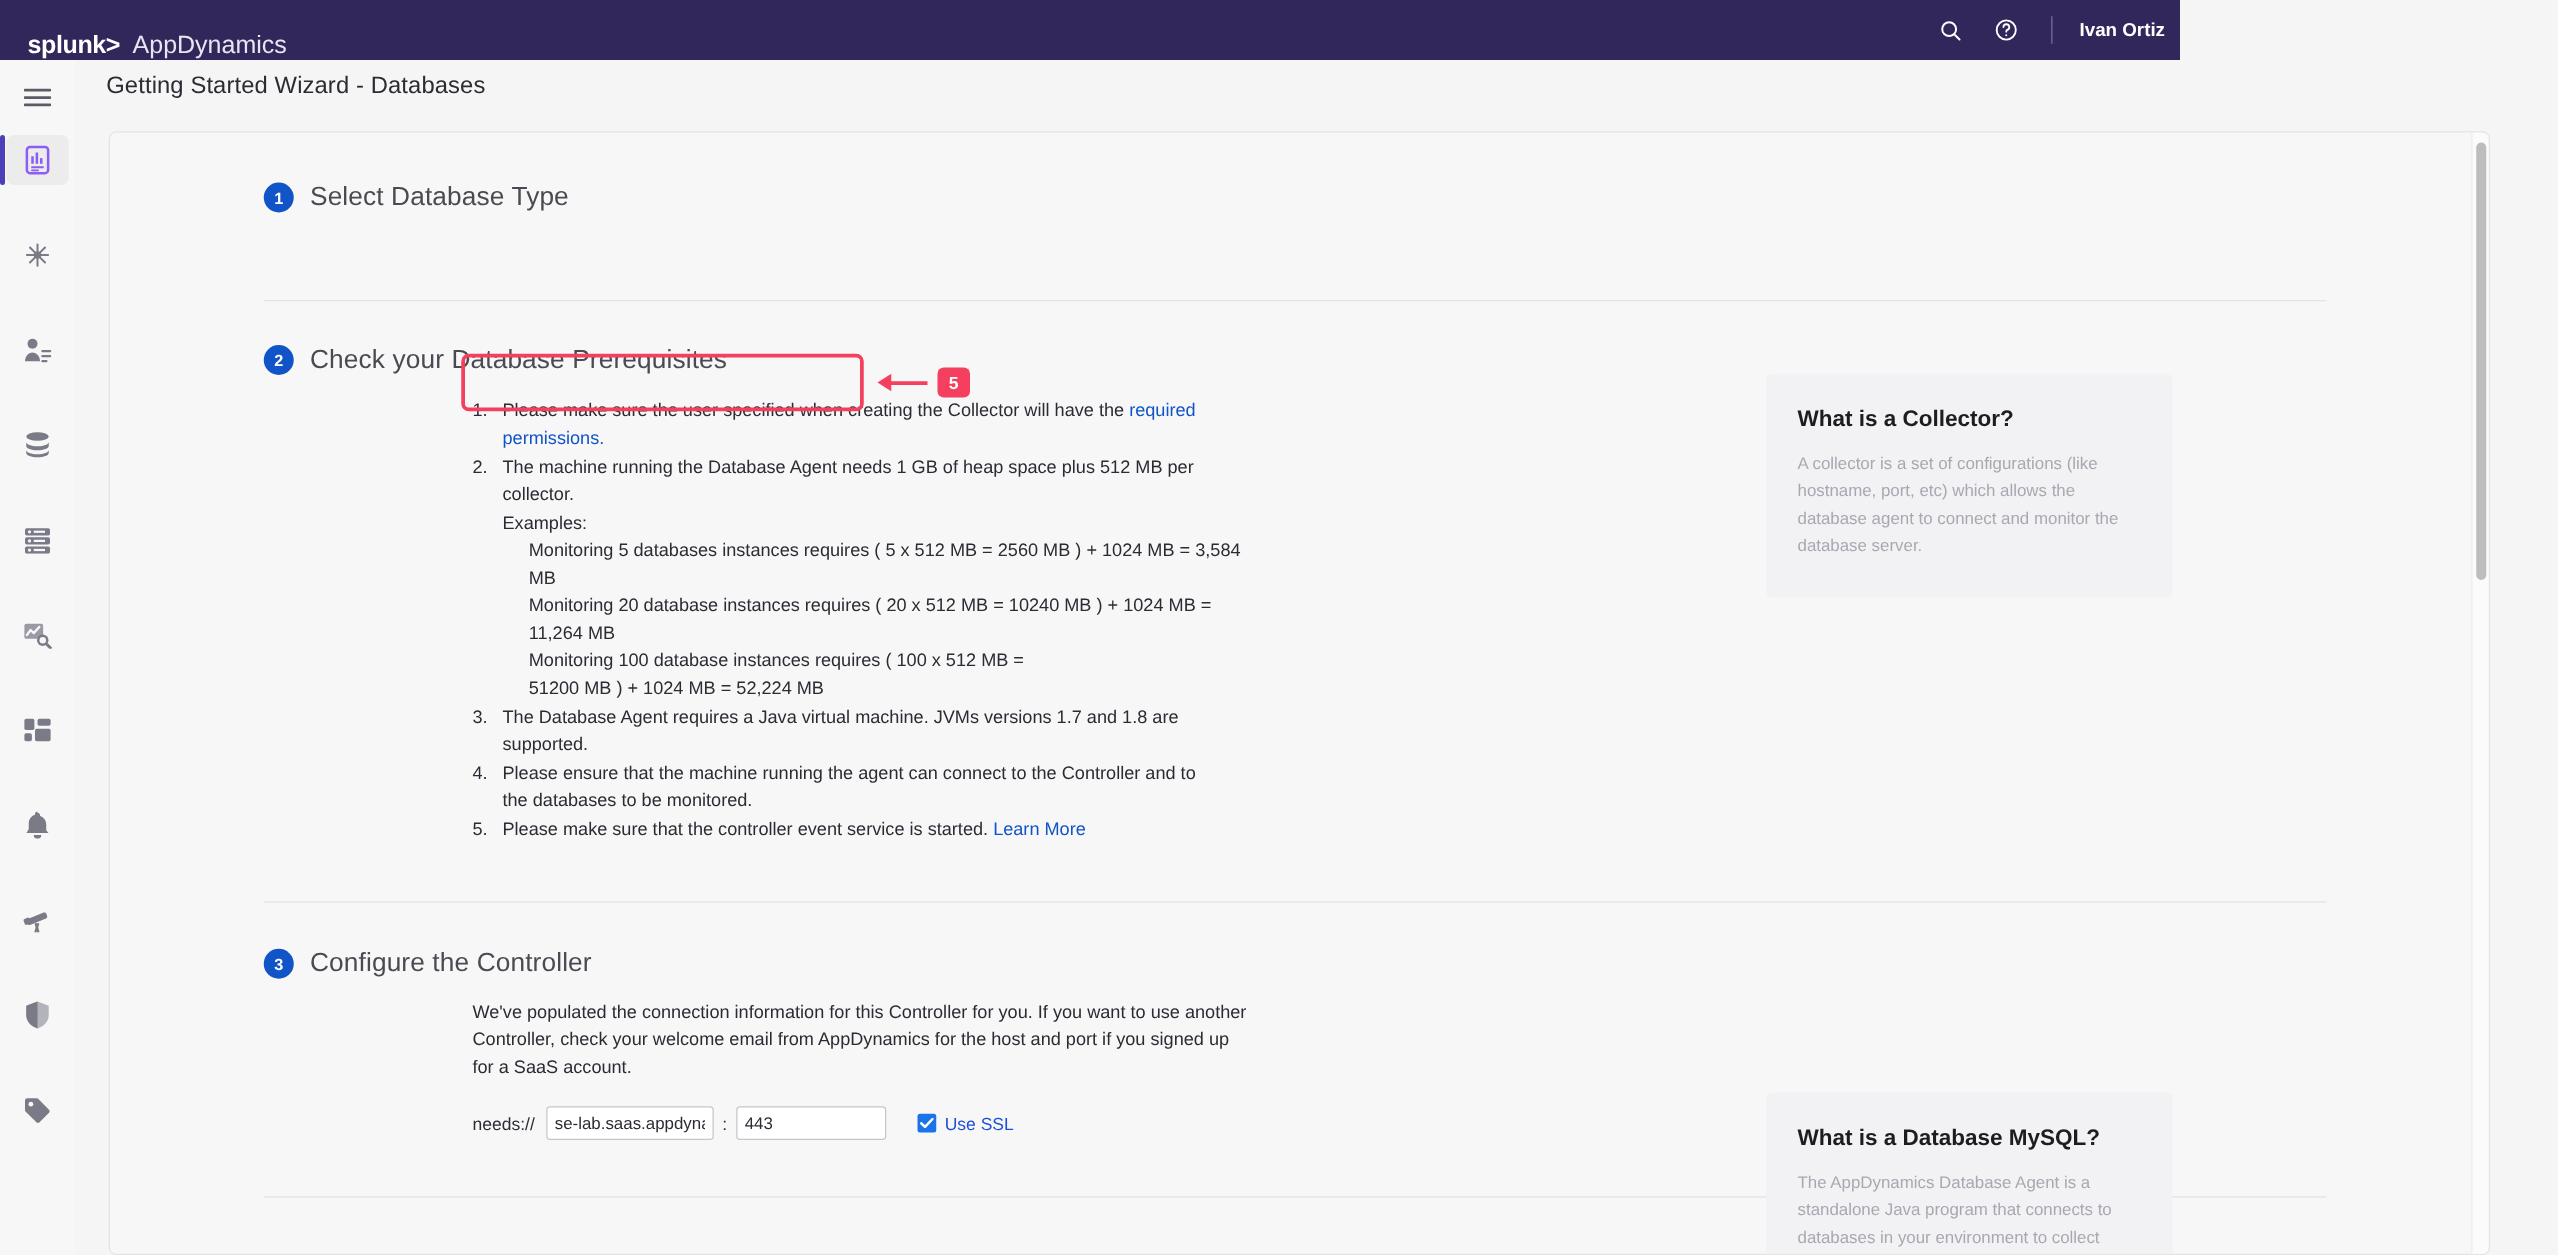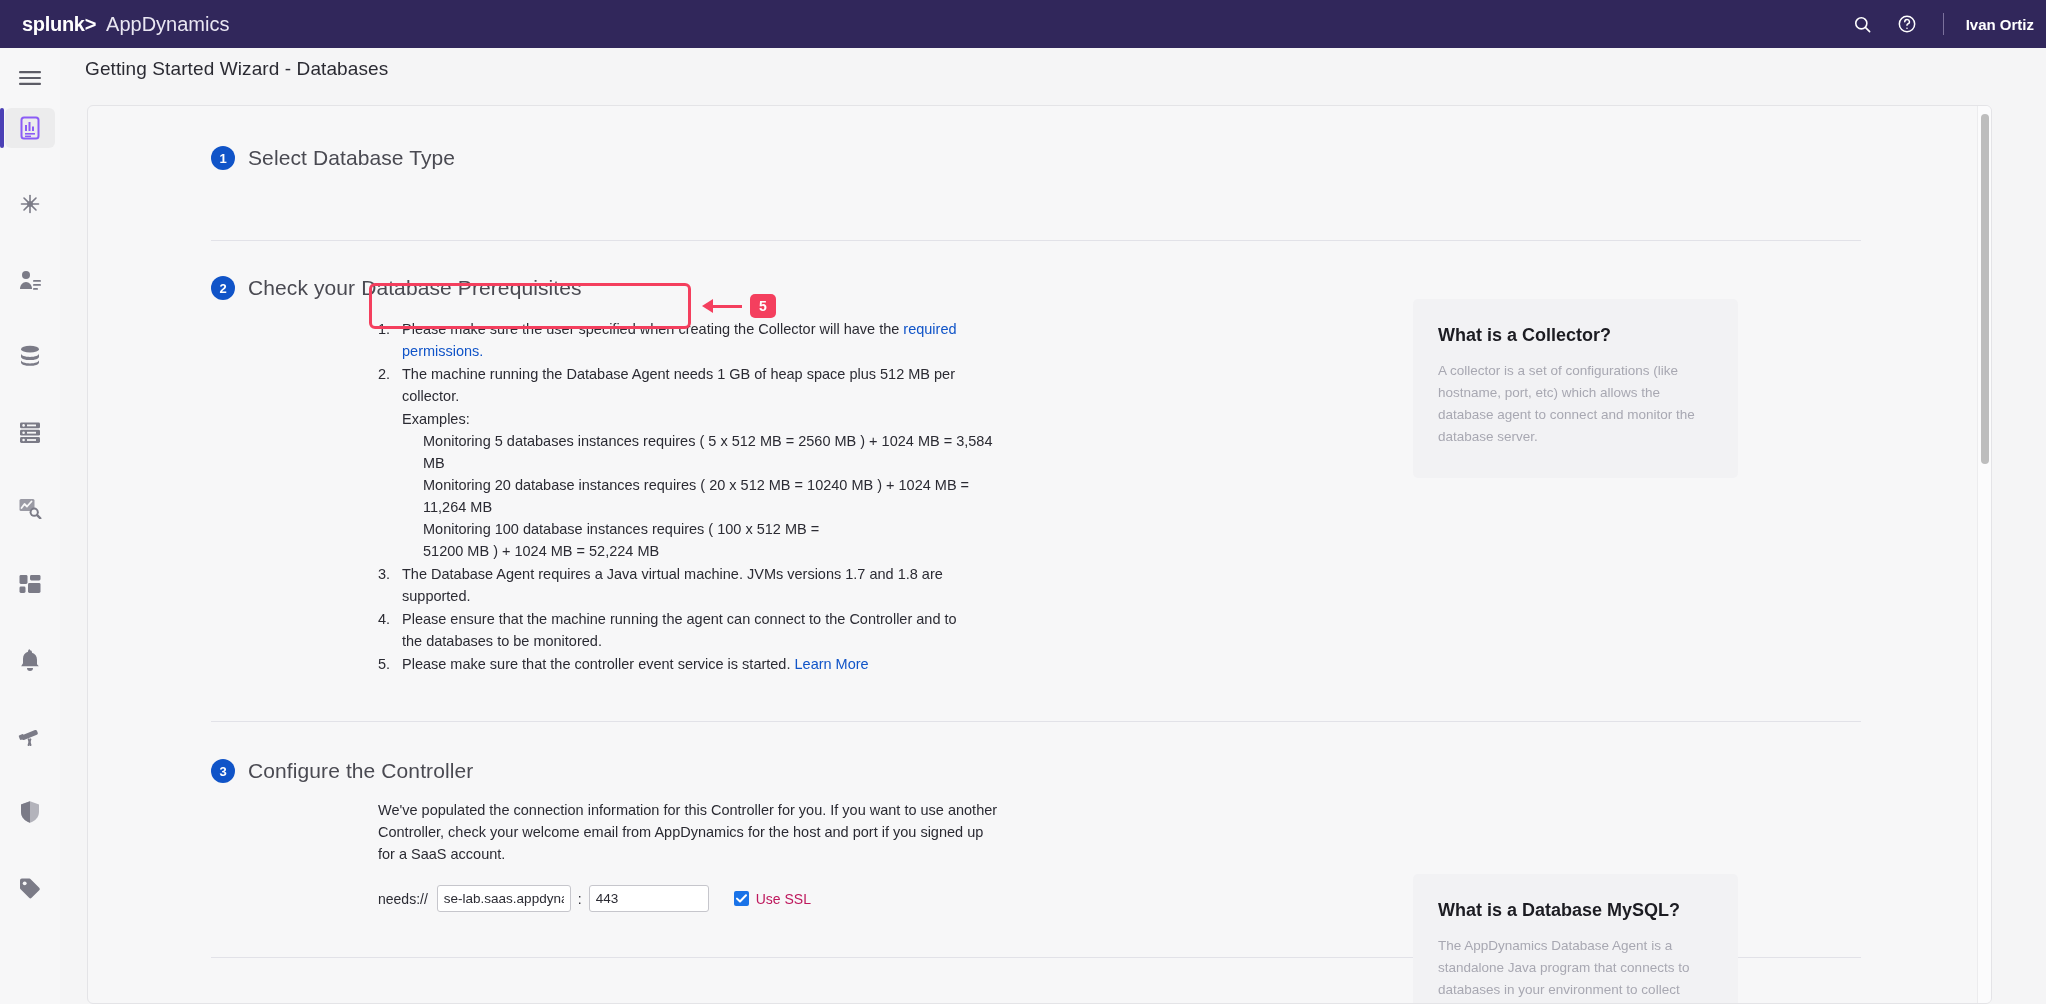--- a/index.html
+++ b/index.html
@@ -8,23 +8,23 @@
     width: 2046px; height: 1004px;
     overflow: hidden;
     background: #f5f5f6;
     font-family: "Liberation Sans", sans-serif;
     -webkit-font-smoothing: antialiased;
   }
 
   
   .topbar {
     position: absolute; top: 0; left: 0;
-    width: 2046px; height: 48px;
+    width: 1744px; height: 48px;
     background: #31275b;
-    display: flex; align-items: center;
+    display: flex; align-items: flex-end;
     z-index: 30;
   }
   .brand {
     display: flex; align-items: baseline;
     margin-left: 22px;
   }
   .brand-splunk {
     color: #ffffff;
     font-size: 20px;
     font-weight: bold;
@@ -292,21 +292,21 @@
     padding: 0 6px;
     font-family: "Liberation Sans", sans-serif;
     outline: none;
   }
   .ssl-wrap { display: flex; align-items: center; margin-left: 25px; cursor: pointer; }
   .ssl-box {
     width: 15px; height: 15px;
     background: #1a73e8; border-radius: 2px;
     display: flex; align-items: center; justify-content: center;
   }
-  .ssl-label { margin-left: 7px; font-size: 14px; color: #be185d; text-align: right; }
+  .ssl-label { margin-left: 7px; font-size: 14px; color: #1d4ed8; text-align: right; }
 
   
   .s4-head { padding-top: 37px; }
 </style>
 </head>
 <body>
 
 <div class="topbar">
   <div class="brand">
     <span class="brand-splunk">splunk&gt;</span>

